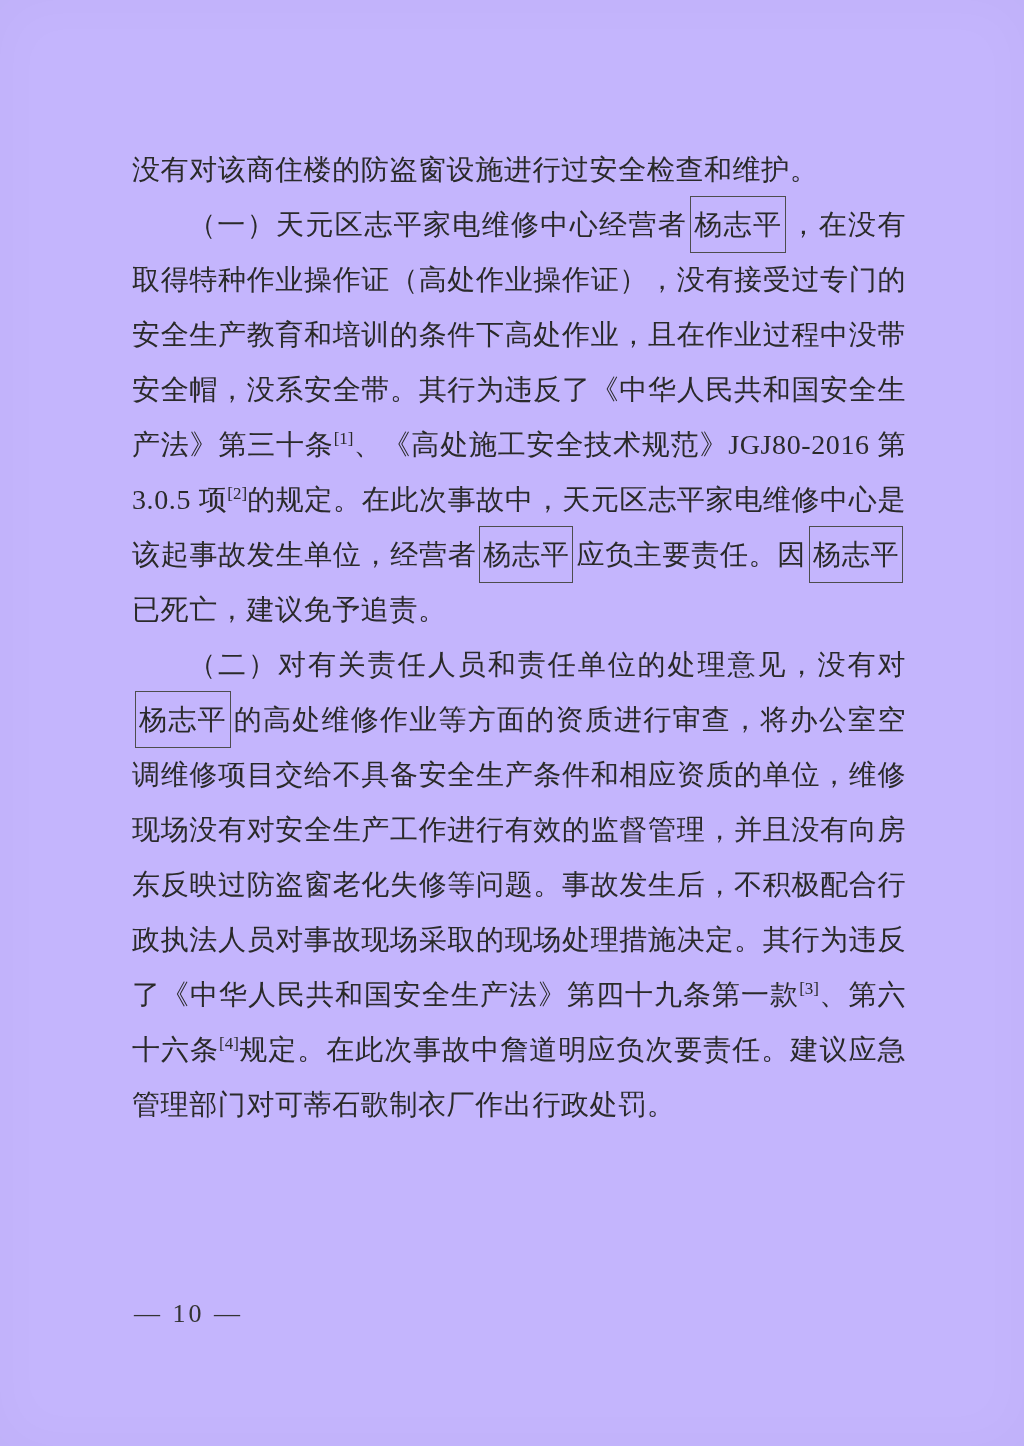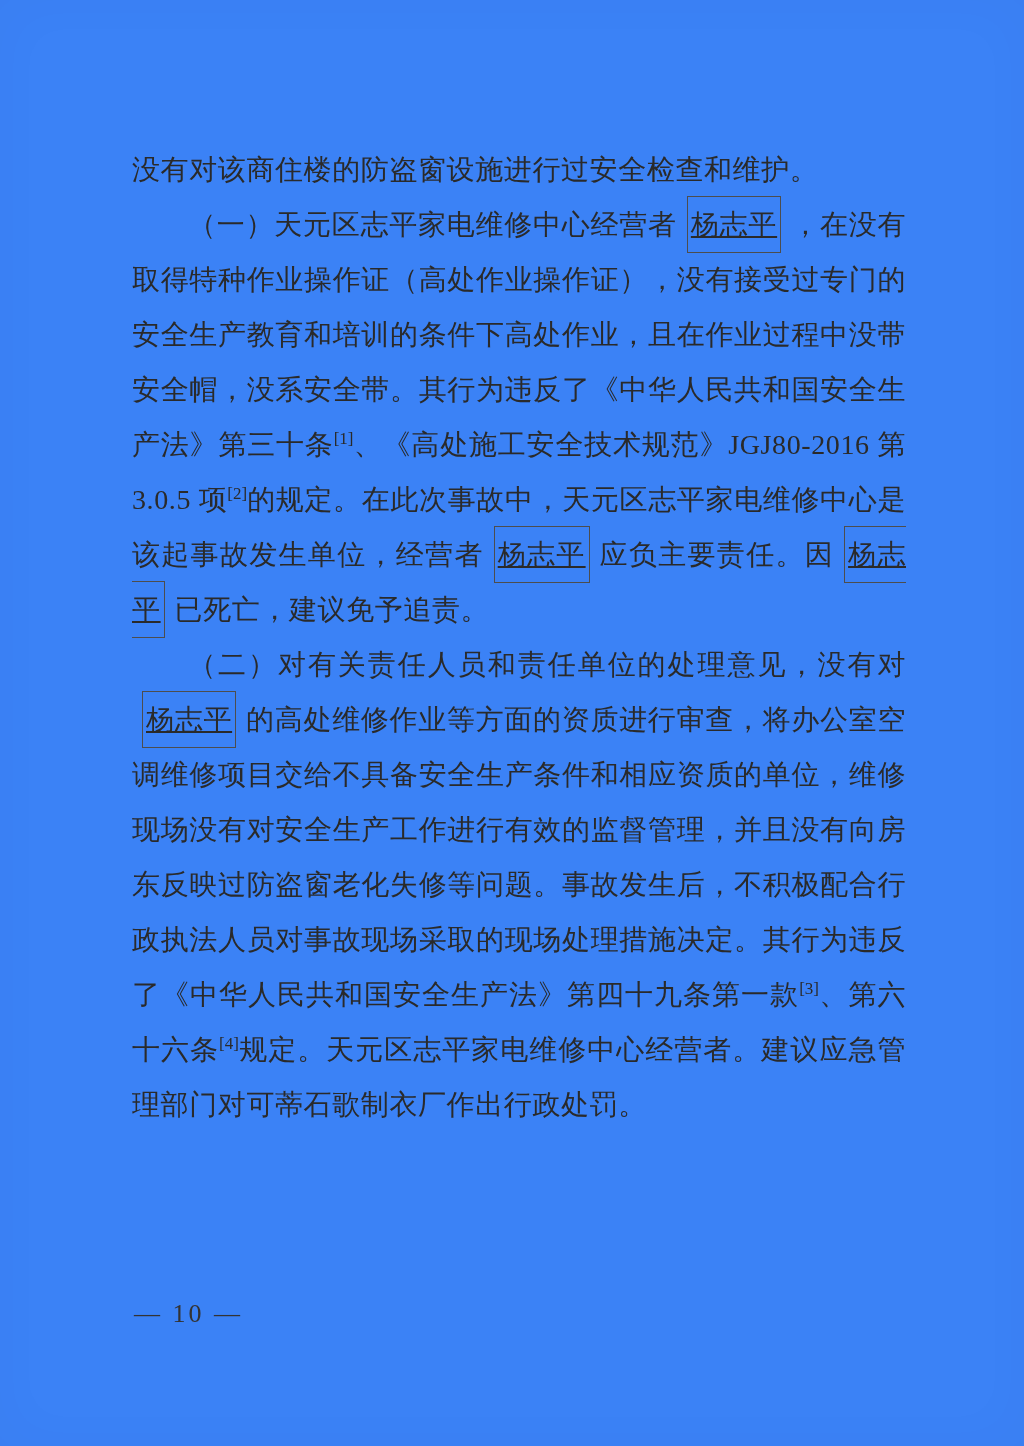--- a/index.html
+++ b/index.html
@@ -5,21 +5,21 @@
   html, body {
     margin: 0;
     padding: 0;
     background: #e8e8e8;
   }
   .page {
     position: relative;
     width: 1024px;
     height: 1446px;
     margin: 0 auto;
-    background: #3b82f6;
+    background: #c4b5fd;
     box-shadow: inset 0 0 60px rgba(0,0,0,0.025);
     overflow: hidden;
     font-family: "Liberation Serif", "DejaVu Serif", serif;
     color: #2a2a2a;
   }
   .content {
     position: absolute;
     left: 132px;
     top: 142px;
     width: 774px;
@@ -41,22 +41,21 @@
     line-height: 56px;
     letter-spacing: 0.8px;
     font-weight: 700;
     text-indent: 2em;
     font-family: "Liberation Sans", "DejaVu Sans", sans-serif;
     color: #1f1f1f;
   }
   .boxed {
     border: 1.5px solid #4d4d4d;
     padding: 12px 3px;
-    margin: 0 10px;
-    text-decoration: underline;
+    margin: 0 3px;
   }
   sup.fn {
     font-size: 17px;
     line-height: 0;
     letter-spacing: 0;
     vertical-align: super;
   }
   .page-number {
     position: absolute;
     left: 134px;
@@ -71,19 +70,19 @@
 <body>
 
 <div class="page">
   <div class="content">
 
     <p class="body-text no-indent"><span>没有对该商住楼的防盗窗设施进行过安全检查和维护。</span></p>
 
 
     <p class="body-text"><span>（一）天元区志平家电维修中心经营者</span><span class="boxed">杨志平</span><span>，在没有取得特种作业操作证（高处作业操作证），没有接受过专门的安全生产教育和培训的条件下高处作业，且在作业过程中没带安全帽，没系安全带。其行为违反了《中华人民共和国安全生产法》第三十条</span><sup class="fn">[1]</sup><span>、《高处施工安全技术规范》JGJ80-2016 第 3.0.5 项</span><sup class="fn">[2]</sup><span>的规定。在此次事故中，天元区志平家电维修中心是该起事故发生单位，经营者</span><span class="boxed">杨志平</span><span>应负主要责任。因</span><span class="boxed">杨志平</span><span>已死亡，建议免予追责。</span></p>
 
-    <p class="body-text"><span>（二）对有关责任人员和责任单位的处理意见，没有对</span><span class="boxed">杨志平</span><span>的高处维修作业等方面的资质进行审查，将办公室空调维修项目交给不具备安全生产条件和相应资质的单位，维修现场没有对安全生产工作进行有效的监督管理，并且没有向房东反映过防盗窗老化失修等问题。事故发生后，不积极配合行政执法人员对事故现场采取的现场处理措施决定。其行为违反了《中华人民共和国安全生产法》第四十九条第一款</span><sup class="fn">[3]</sup><span>、第六十六条</span><sup class="fn">[4]</sup><span>规定。天元区志平家电维修中心经营者。建议应急管理部门对可蒂石歌制衣厂作出行政处罚。</span></p>
+    <p class="body-text"><span>（二）对有关责任人员和责任单位的处理意见，没有对</span><span class="boxed">杨志平</span><span>的高处维修作业等方面的资质进行审查，将办公室空调维修项目交给不具备安全生产条件和相应资质的单位，维修现场没有对安全生产工作进行有效的监督管理，并且没有向房东反映过防盗窗老化失修等问题。事故发生后，不积极配合行政执法人员对事故现场采取的现场处理措施决定。其行为违反了《中华人民共和国安全生产法》第四十九条第一款</span><sup class="fn">[3]</sup><span>、第六十六条</span><sup class="fn">[4]</sup><span>规定。在此次事故中詹道明应负次要责任。建议应急管理部门对可蒂石歌制衣厂作出行政处罚。</span></p>
 
 
   </div>
 
   <div class="page-number">— 10 —</div>
 </div>
 
 </body></html>

